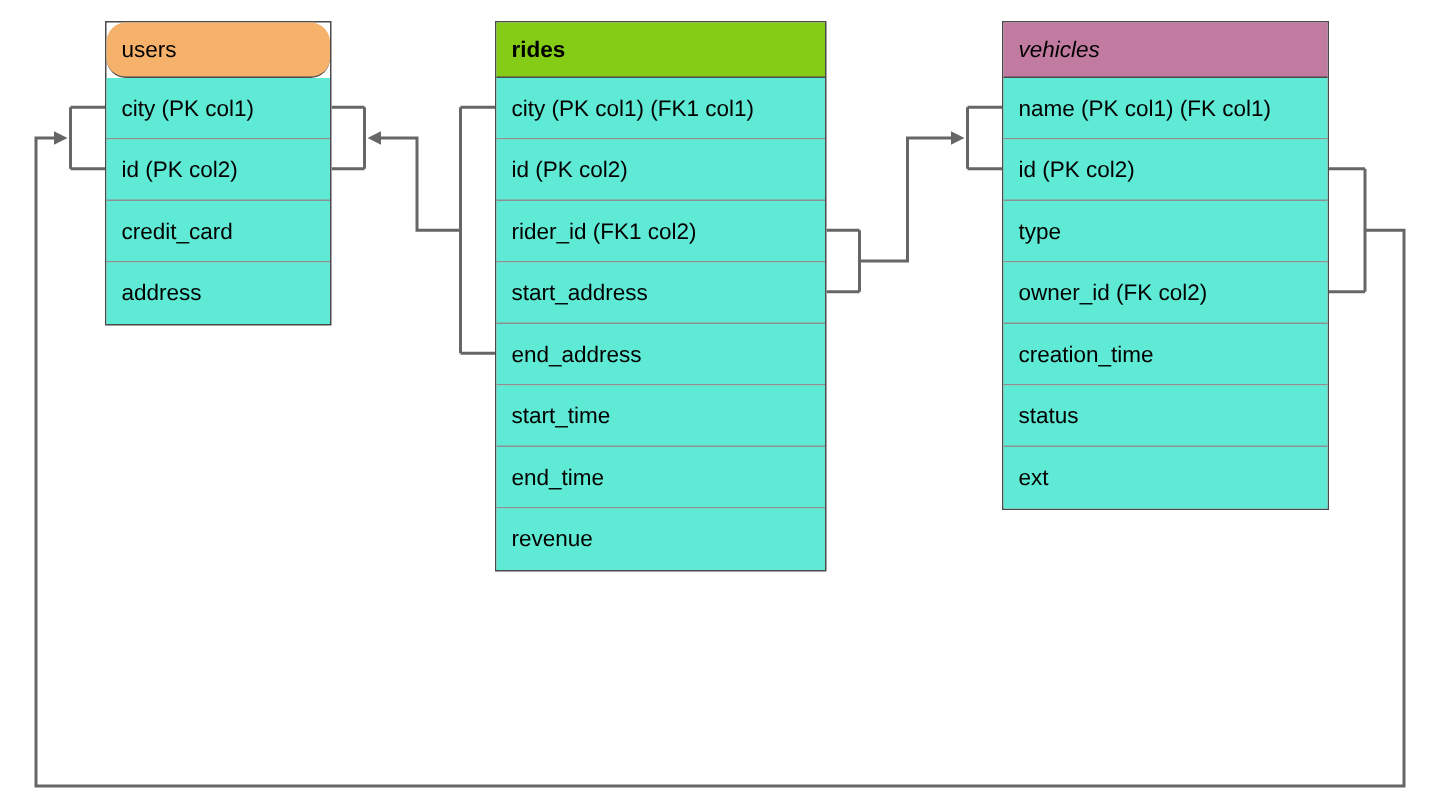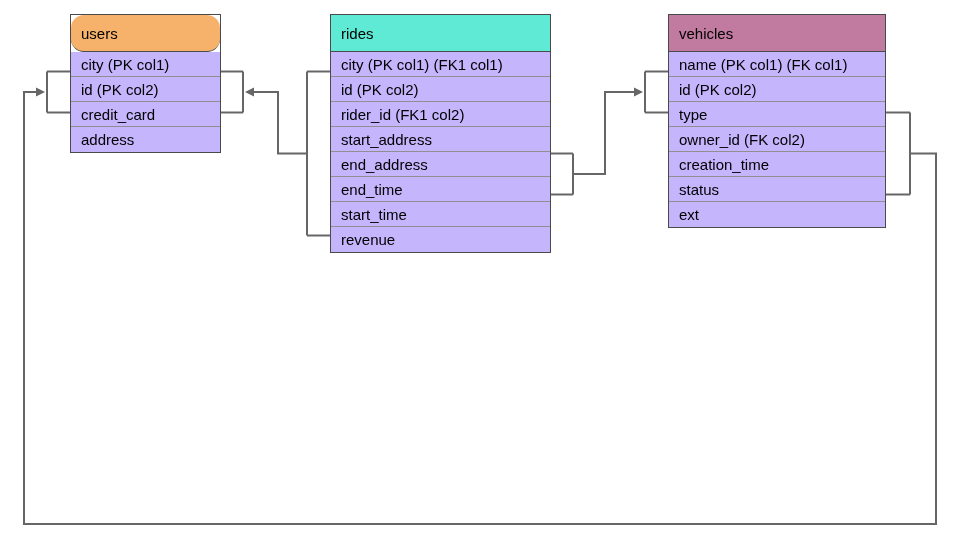--- a/index.html
+++ b/index.html
@@ -18,26 +18,26 @@
   }
   .db-table-header {
     height: 37px;
     display: flex;
     align-items: center;
     padding-left: 10px;
     font-size: 15px;
     border-bottom: 1px solid #4a4a4a;
   }
   .db-table-row {
-    height: 25px;
+    height: 41px;
     display: flex;
     align-items: center;
     padding-left: 10px;
     font-size: 15px;
-    background: #c4b5fd;
+    background: #5eead4;
     border-bottom: 1px solid #8f8f8f;
   }
   .db-table-row:last-child { border-bottom: none; }
   svg.connectors {
     position: absolute;
     left: 0; top: 0;
     width: 960px; height: 540px;
     pointer-events: none;
   }
   .conn { stroke: var(--line-color, #666); stroke-width: 2; fill: none; }
@@ -84,33 +84,33 @@
 
 <div class="db-table" style="left:70px; top:14px; width:151px;">
   <div class="db-table-header" style="background-color: rgb(246, 178, 107); border-radius: 13px;">users</div>
   <div class="db-table-row">city (PK col1)</div>
   <div class="db-table-row">id (PK col2)</div>
   <div class="db-table-row">credit_card</div>
   <div class="db-table-row">address</div>
 </div>
 
 <div class="db-table" style="left:330px; top:14px; width:221px;">
-  <div class="db-table-header" style="background-color: #5eead4;">rides</div>
+  <div class="db-table-header" style="background-color: #84cc16; font-weight: bold;">rides</div>
   <div class="db-table-row">city (PK col1) (FK1 col1)</div>
   <div class="db-table-row">id (PK col2)</div>
   <div class="db-table-row">rider_id (FK1 col2)</div>
   <div class="db-table-row">start_address</div>
   <div class="db-table-row">end_address</div>
+  <div class="db-table-row">start_time</div>
   <div class="db-table-row">end_time</div>
-  <div class="db-table-row">start_time</div>
   <div class="db-table-row">revenue</div>
 </div>
 
 <div class="db-table" style="left:668px; top:14px; width:218px;">
-  <div class="db-table-header" style="background-color: rgb(194, 123, 160);">vehicles</div>
+  <div class="db-table-header" style="background-color: rgb(194, 123, 160); font-style: italic;">vehicles</div>
   <div class="db-table-row">name (PK col1) (FK col1)</div>
   <div class="db-table-row">id (PK col2)</div>
   <div class="db-table-row">type</div>
   <div class="db-table-row">owner_id (FK col2)</div>
   <div class="db-table-row">creation_time</div>
   <div class="db-table-row">status</div>
   <div class="db-table-row">ext</div>
 </div>
 
 </body></html>

